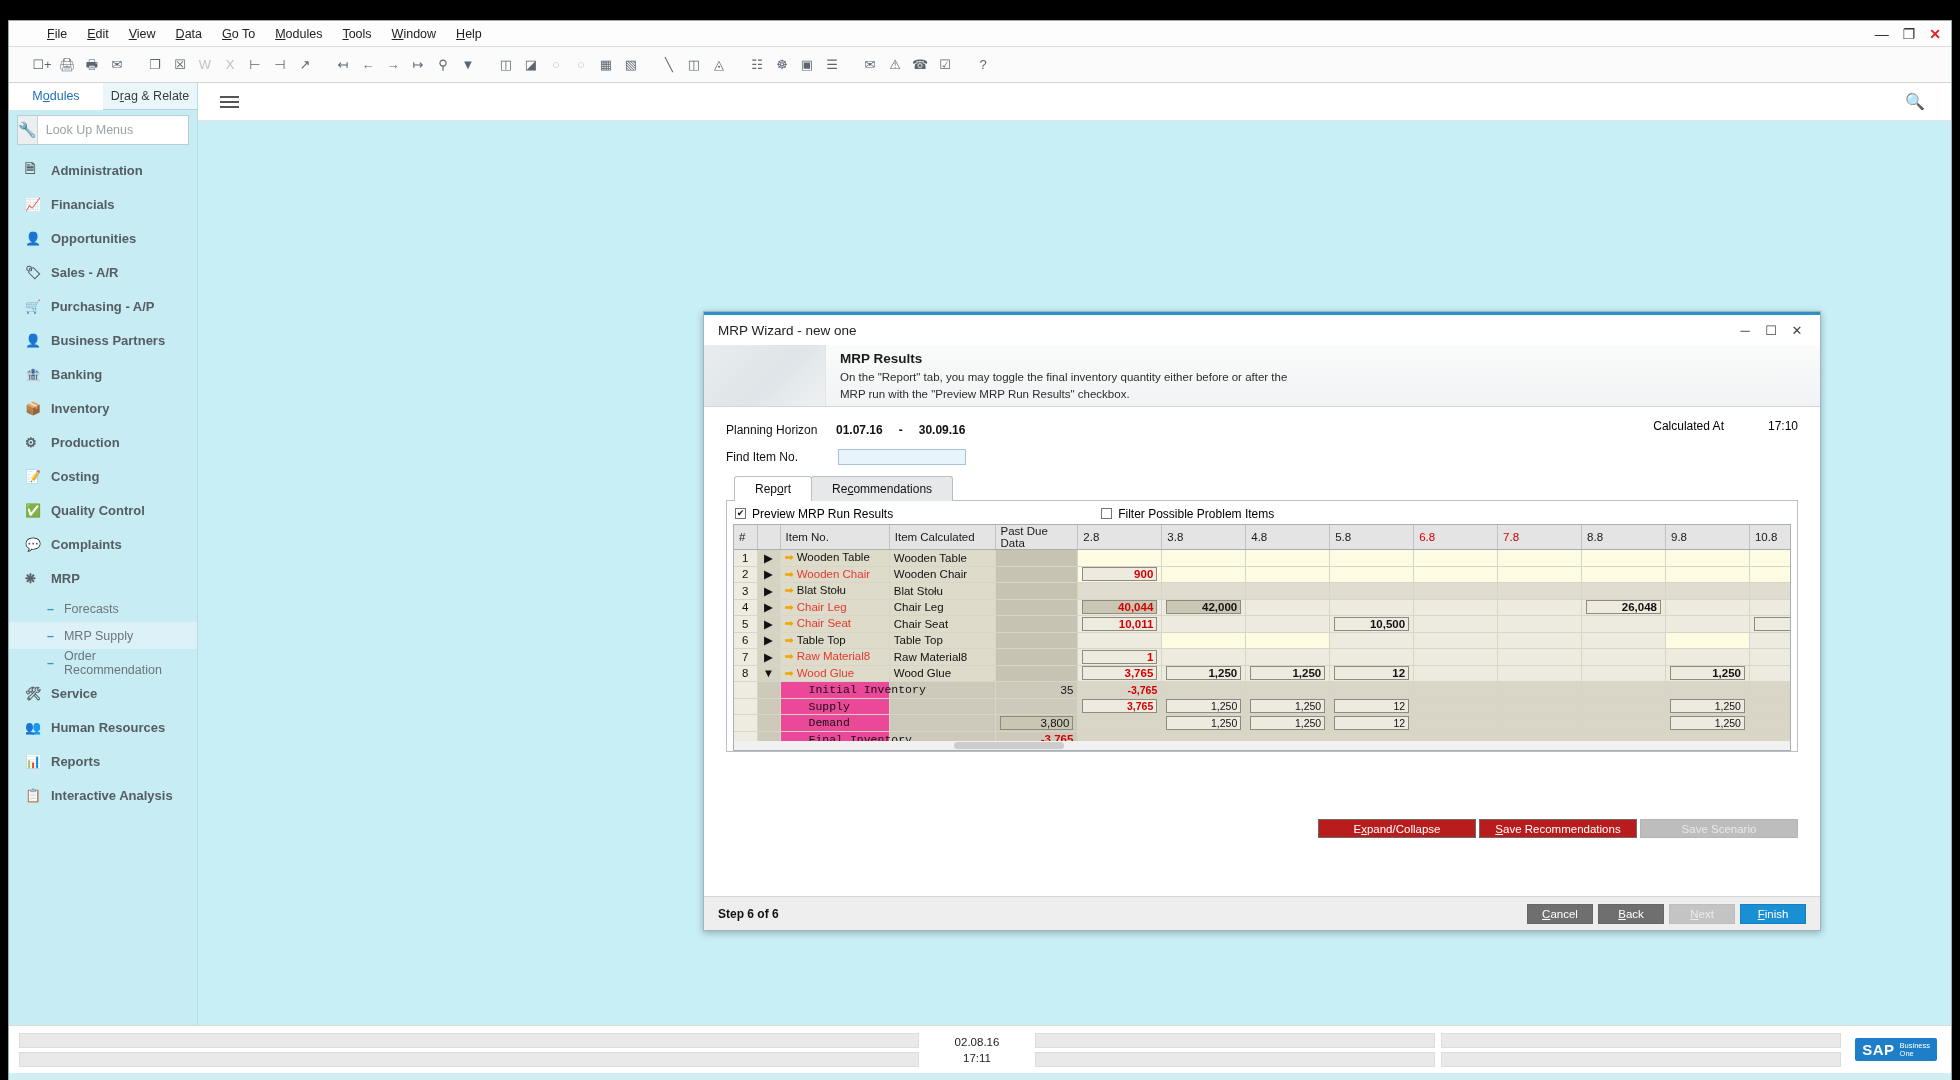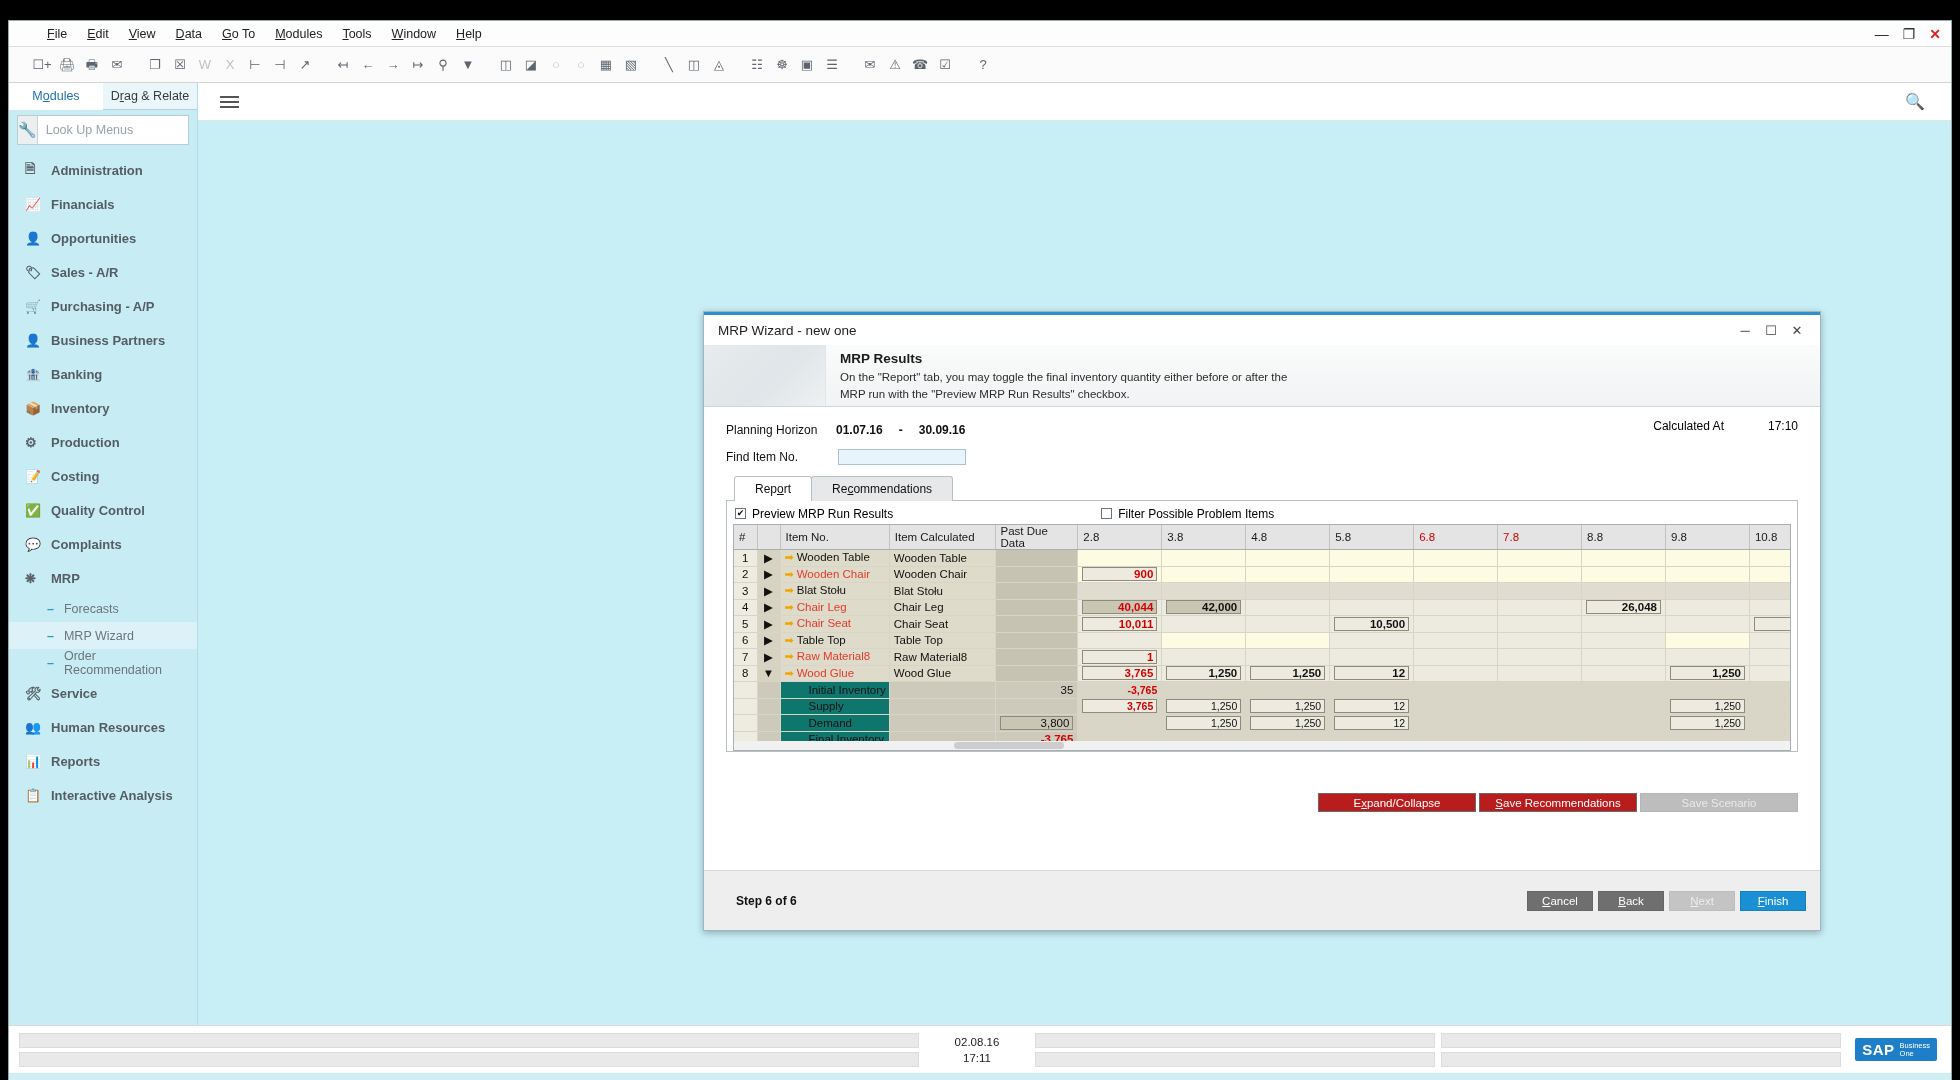--- a/index.html
+++ b/index.html
@@ -189,40 +189,40 @@
   }
   .cellbox.tan { background:#c9c6b4; }
   .red { color:#d40000; font-weight:bold; }
   .bold { font-weight:bold; }
   .small { font-size:10.5px; }
   .itemred { color:#e33a2e; }
   .arrow-row { color:#222; font-size:9px; }
   .yicon { color:#f0a500; font-size:11px; margin-right:3px; }
   .subrow td { background:#cdcabb; }
   .subrow .c-idx { background:#eeece0; }
-  .subrow .lblcell { background:#0f766e; padding-left:28px; }
+  .subrow .lblcell { background:#ec4899; padding-left:28px;font-family:Liberation Mono, monospace; }
 
   .hscroll {
     position:absolute; left:0; right:0; bottom:0; height:9px; background:#f1f1f1;
   }
   .hscroll .thumb { position:absolute; left:220px; width:110px; top:1px; height:7px;
                     background:#cdcdcd; border-radius:4px; }
 
   .btnrow { position:absolute; left:0; right:22px; bottom:58px; display:flex;
             justify-content:flex-end; gap:3px; }
   .gbtn {
     height:19px; min-width:158px; background:#b91c1c; color:#fff; font-size:11.5px;
     display:flex; align-items:center; justify-content:center; border:1px solid #6a6a6a;
   }
   .gbtn.dis { background:#bdbdbd; color:#e9e9e9; border-color:#b5b5b5; }
   .gbtn u { text-decoration:underline; }
 
   .dlg-foot {
-    height:60px; background:#eeeeee; border-top:1px solid #d6d6d6;
-    display:flex; align-items:center; padding:0 32px; position:relative;
+    height:34px; background:#eeeeee; border-top:1px solid #d6d6d6;
+    display:flex; align-items:center; padding:0 14px; position:relative;
   }
   .step { font-size:12px; font-weight:bold; color:#111; }
   .footbtns { position:absolute; right:14px; display:flex; gap:5px; }
   .wbtn {
     width:66px; height:20px; font-size:11.5px; display:flex; align-items:center;
     justify-content:center; background:#6f6f6f; color:#fff; border:1px solid #666;
   }
   .wbtn.dis { background:#c4c4c4; color:#ededed; border-color:#bdbdbd; }
   .wbtn.prim { background:#1a8fd4; border-color:#1580bf; }
   .wbtn u { text-decoration:underline; }
@@ -377,21 +377,21 @@
           <span class="nic">❋</span>
           <span>MRP</span>
         </div>
 
         <div class="subitem">
           <span class="dash">–</span>
           <span>Forecasts</span>
         </div>
         <div class="subitem sel">
           <span class="dash">–</span>
-          <span>MRP Wizard</span>
+          <span>MRP Supply</span>
         </div>
         <div class="subitem">
           <span class="dash">–</span>
           <span>Order Recommendation</span>
         </div>
 
         <div class="navitem">
           <span class="nic">🛠</span>
           <span>Service</span>
         </div>

